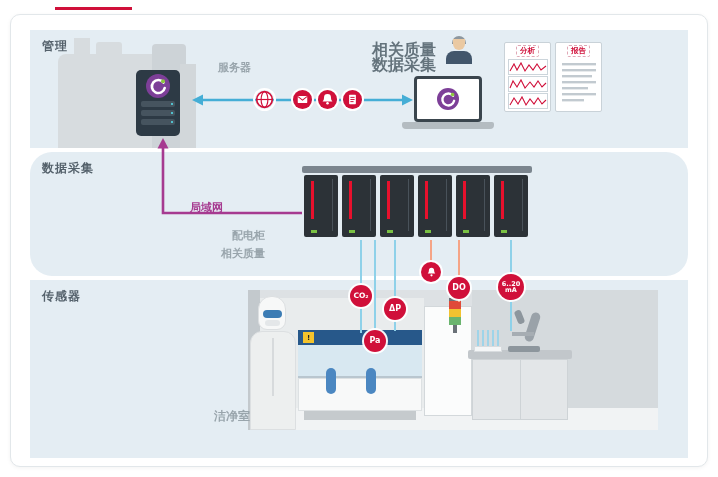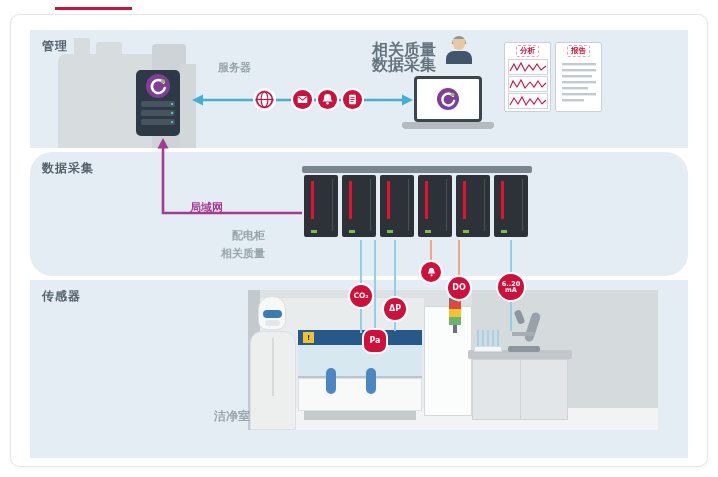--- a/index.html
+++ b/index.html
@@ -264,21 +264,21 @@
     <path d="M431 240 V 266" stroke="#f5a486" stroke-width="2" fill="none"></path>
     <path d="M459 240 V 302" stroke="#f5a486" stroke-width="2" fill="none"></path>
   </svg>
 
   <div class="tag" style="left:350px;top:285px;width:22px;height:22px;font-size:7.5px;">
     <span>CO₂</span>
   </div>
   <div class="tag" style="left:384px;top:298px;width:22px;height:22px;font-size:8px;">
     <span>ΔP</span>
   </div>
-  <div class="tag" style="left:364px;top:330px;width:22px;height:22px;font-size:8px;border-radius:7px;">
+  <div class="tag" style="left:364px;top:330px;width:22px;height:22px;font-size:8px;">
     <span>Pa</span>
   </div>
   <div class="tag" style="left:421px;top:262px;width:20px;height:20px;">
     <svg viewBox="0 0 20 20" width="13" height="13">
         <path d="M10 2.6 a4 4 0 0 1 4 4 c0 3.4 1.3 4.2 1.8 5 H4.2 c.5-.8 1.8-1.6 1.8-5 A4 4 0 0 1 10 2.6 Z" fill="#fff"></path>
         <circle cx="10" cy="14.4" r="1.7" fill="#fff"></circle>
       </svg>
   </div>
   <div class="tag" style="left:448px;top:277px;width:22px;height:22px;font-size:8px;">
     <span>DO</span>

